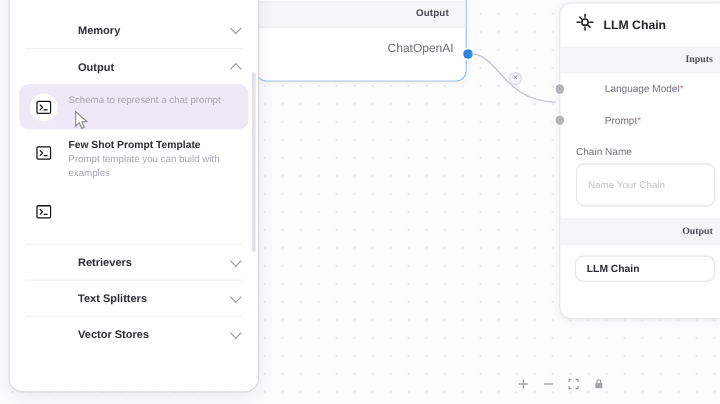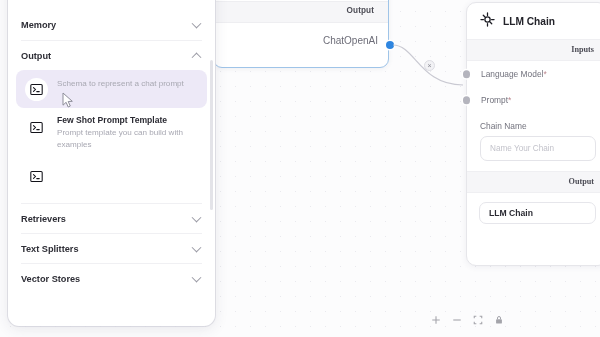--- a/index.html
+++ b/index.html
@@ -140,40 +140,41 @@
   .port-row {
     position: relative;
     height: 26px;
     padding-left: 14px;
     display: flex;
     align-items: center;
   }
   .port-row .lbl {
     font-size: 8.4px;
     color: #72727d;
+    margin-left: 23px;
   }
   .req { color: #b9848c; font-size: 8.4px; }
   .handle {
     position: absolute;
     left: -4.5px;
     top: 50%;
     transform: translateY(-50%);
     width: 7.5px; height: 7.5px;
     border-radius: 50%;
     background: #b4b4bd;
     box-shadow: 0 0 0 1.4px #ffffff;
   }
   .field-block { padding: 8px 11px 0 13px; }
   .field-label {
     font-size: 8.4px;
     color: #72727d;
     margin-bottom: 5px;
   }
   .field-input {
-    height: 25px;
+    height: 36px;
     border: 1px solid #e4e4e9;
     border-radius: 7px;
     background: #ffffff;
     display: flex;
     align-items: center;
     padding: 0 9px;
     font-size: 8.2px;
     color: #c3c3cb;
   }
   .out-chip-wrap { padding: 9px 11px 0 12px; }
@@ -214,20 +215,21 @@
     margin: 0 11px;
     display: flex;
     align-items: center;
     border-top: 1px solid #f0f0f3;
   }
   .acc-head.first { border-top: none; }
   .acc-head .txt {
     font-size: 9.2px;
     font-weight: bold;
     color: #2e2e36;
+    margin-left: 44px;
   }
   .chev {
     position: absolute;
     right: 2px;
     top: 50%;
     width: 7px; height: 7px;
     border-right: 1.2px solid #9a9aa4;
     border-bottom: 1.2px solid #9a9aa4;
   }
   .chev.down { transform: translateY(-70%) rotate(45deg); }

